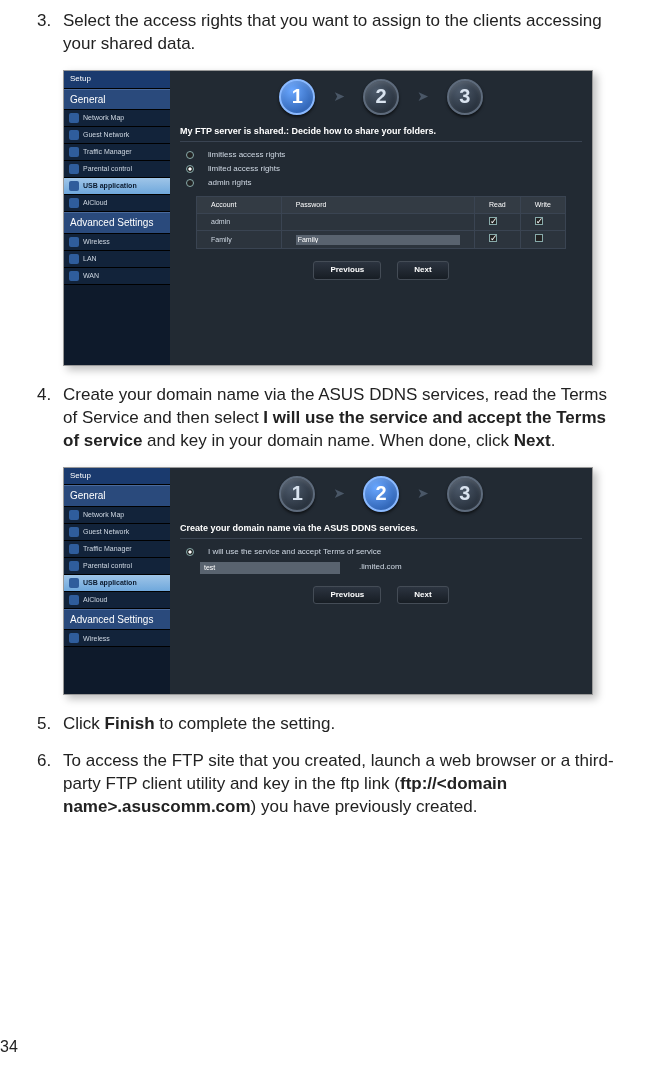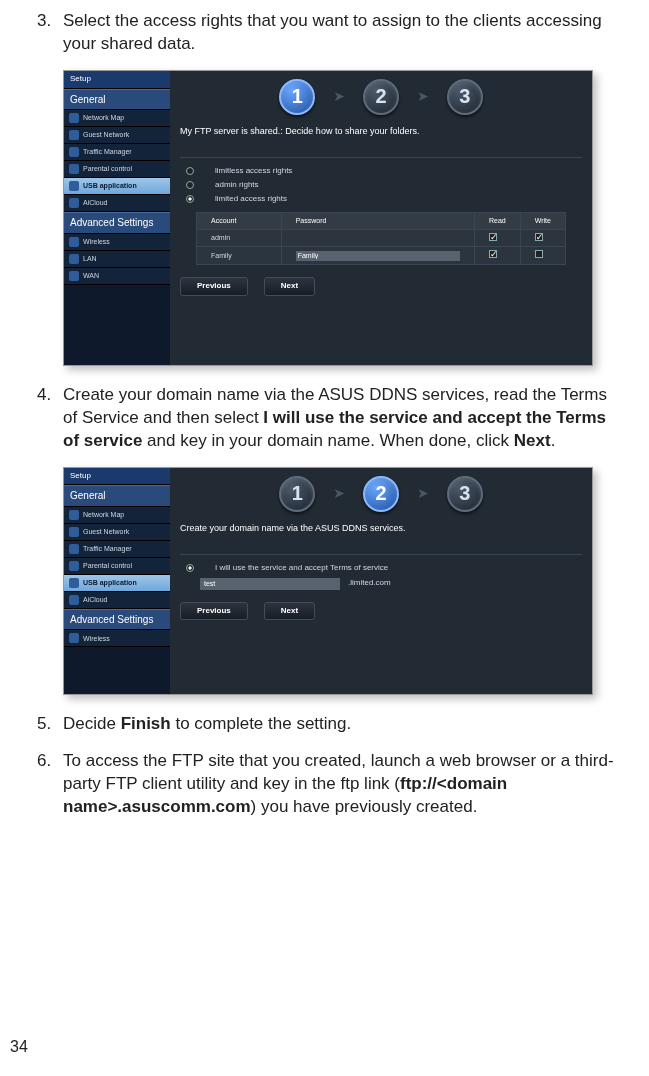--- a/index.html
+++ b/index.html
@@ -108,28 +108,28 @@
     background: radial-gradient(circle at 35% 30%, #6aa7ff, #1d4f9e);
     border-color: #8ab9ff;
     color: #fff;
   }
   .step-arrow {
     font-size: 14px;
     color: #4a5767;
   }
   .ss-title {
     color: #fff;
-    font-weight: normal;
+    font-weight: bold;
     font-size: 9px;
     border-bottom: 1px solid #3a4452;
-    padding-bottom: 20px;
+    padding-bottom: 4px;
     margin-bottom: 8px;
   }
   .radio-row {
-    display: flex; align-items: center; gap: 21px;
+    display: flex; align-items: center; gap: 14px;
     margin: 3px 0 3px 6px;
     font-size: 8px;
   }
   .radio-dot {
     width: 8px; height: 8px; border-radius: 50%;
     border: 1px solid #8aa; background: #222;
     flex: 0 0 auto;
   }
   .radio-dot.on {
     background: radial-gradient(circle at 50% 50%, #fff 0 35%, #222 40% 100%);
@@ -156,41 +156,41 @@
   }
   .chk {
     width:8px; height:8px; border:1px solid #8aa; background:#222;
     display:inline-block; position:relative;
   }
   .chk.on::after {
     content:"✓"; position:absolute; top:-3px; left:0;
     font-size:9px; color:#fff;
   }
   .btn-row {
-    display:flex; justify-content:flex-start; gap:16px;
+    display:flex; justify-content:center; gap:16px;
     margin-top:12px;
   }
   .rt-btn {
     background: linear-gradient(#2c3440,#171d24);
     border:1px solid #444c56;
     color:#fff; font-size:8px; font-weight:bold;
     padding:3px 16px; border-radius:3px;
   }
   .ddns-input-row {
-    display:flex; align-items:center; gap:8px;
+    display:flex; align-items:center; gap:19px;
     margin:4px 0 6px 20px; font-size:8px;
   }
   .ddns-input {
     width:140px; height:12px; background:#59636f;
     border:none; font-size:7px; color:#fff; padding:0 4px;
   }
   .page-num {
     position: absolute;
     bottom: 18px;
-    left: 10px;
+    left: 0;
     font-size: 16px;
     color: #222;
   }
   .ss1 { height: 296px; }
   .ss2 { height: 228px; }
   .post-img { margin-top: 14px; }
 </style>
 </head>
 <body>
 
@@ -251,26 +251,26 @@
             <div class="step-circle">2</div>
             <span class="step-arrow">➤</span>
             <div class="step-circle">3</div>
           </div>
           <div class="ss-title">My FTP server is shared.: Decide how to share your folders.</div>
           <div class="radio-row">
               <span class="radio-dot"></span>
               <span>limitless access rights</span>
             </div>
           <div class="radio-row">
+              <span class="radio-dot on"></span>
+              <span>limited access rights</span>
+            </div>
+          <div class="radio-row">
               <span class="radio-dot"></span>
               <span>admin rights</span>
-            </div>
-          <div class="radio-row">
-              <span class="radio-dot on"></span>
-              <span>limited access rights</span>
             </div>
           <table class="acct-table">
             <tbody>
                 <tr>
               <th>Account</th>
               <th>Password</th>
               <th style="width:30px">Read</th>
               <th style="width:30px">Write</th>
             </tr>
             <tr>
@@ -361,21 +361,21 @@
           </div>
         </div>
       </div>
     </div>
 
   </li>
 
   <li>
     <span class="num">5.</span>
     <span>
-      <span>Decide </span><span class="bold">Finish</span><span> to complete the setting.</span>
+      <span>Click </span><span class="bold">Finish</span><span> to complete the setting.</span>
     </span>
   </li>
 
   <li>
     <span class="num">6.</span>
     <span>
       <span>To access the FTP site that you created, launch a web browser or a third-party FTP client utility and key in the ftp link (</span><span class="bold">ftp://&lt;domain name&gt;.asuscomm.com</span><span>) you have previously created.</span>
     </span>
   </li>
 </ol>

